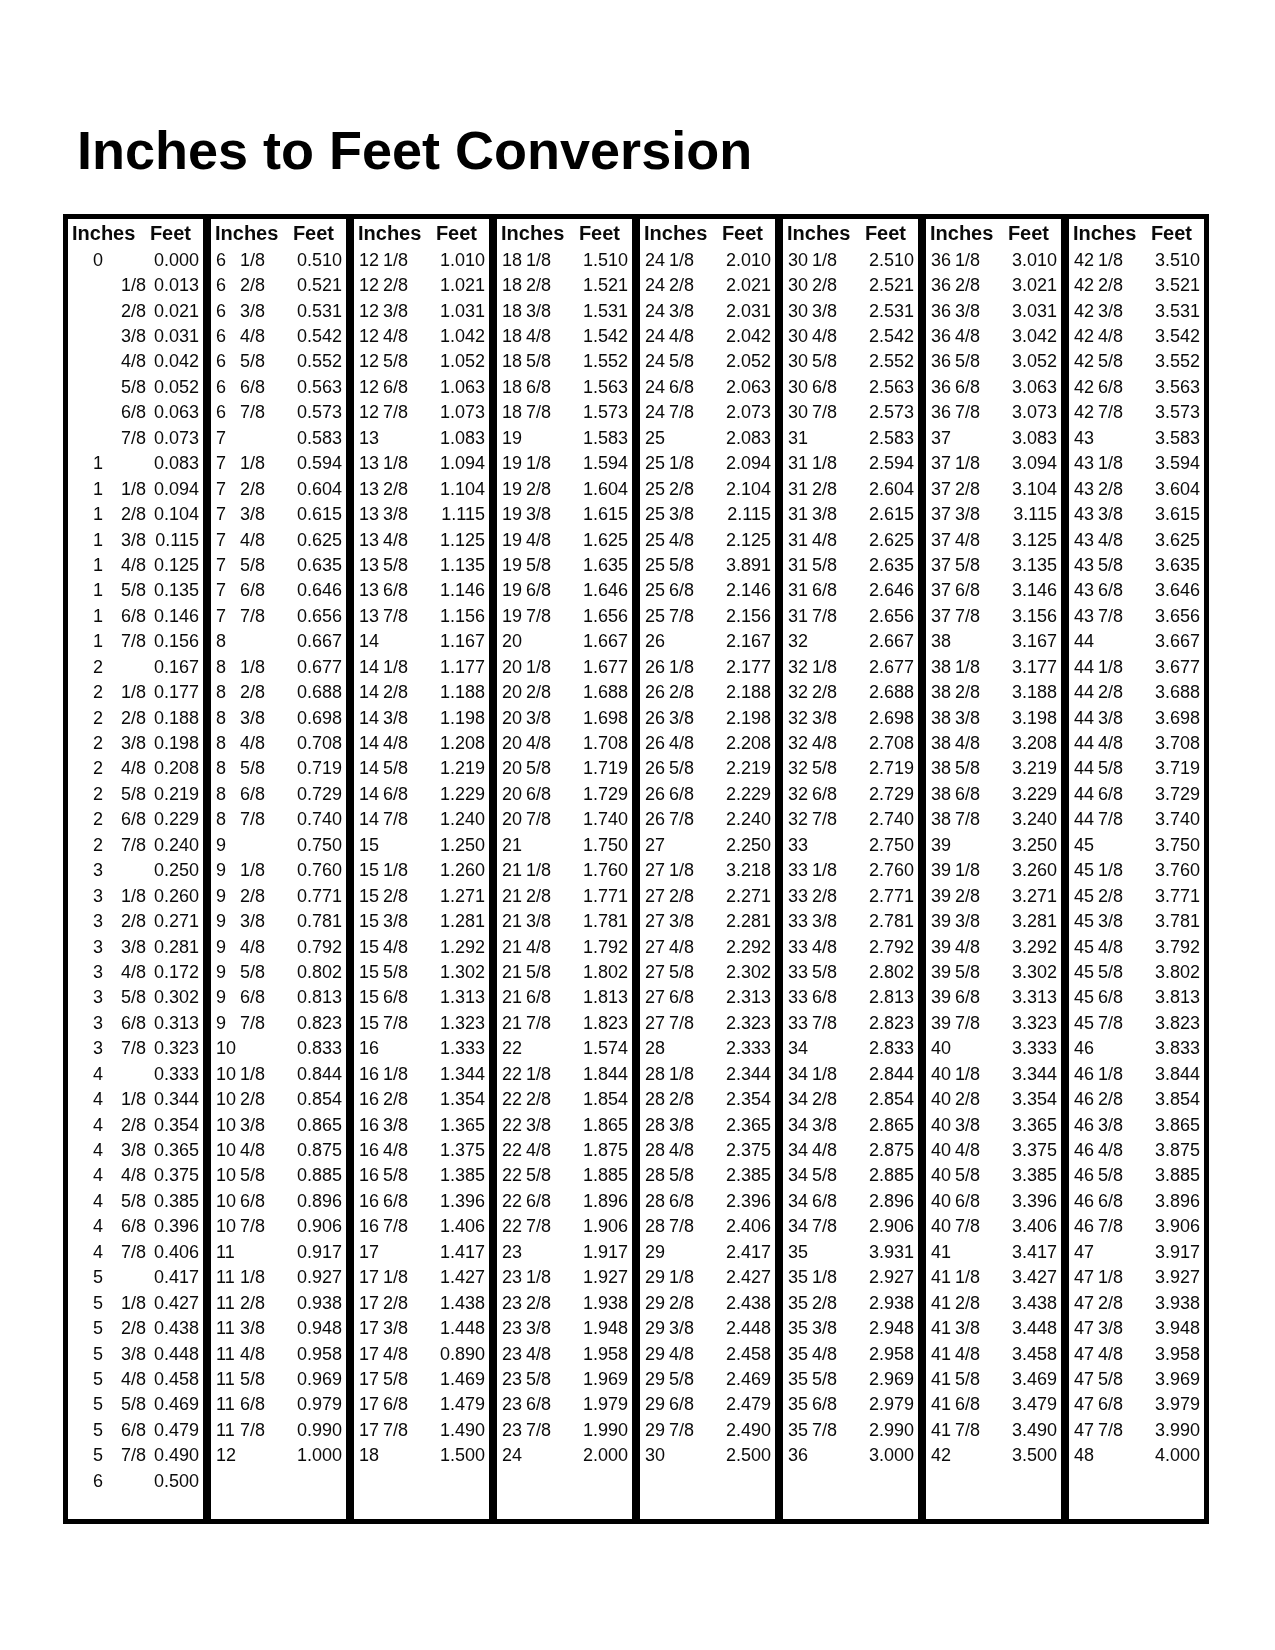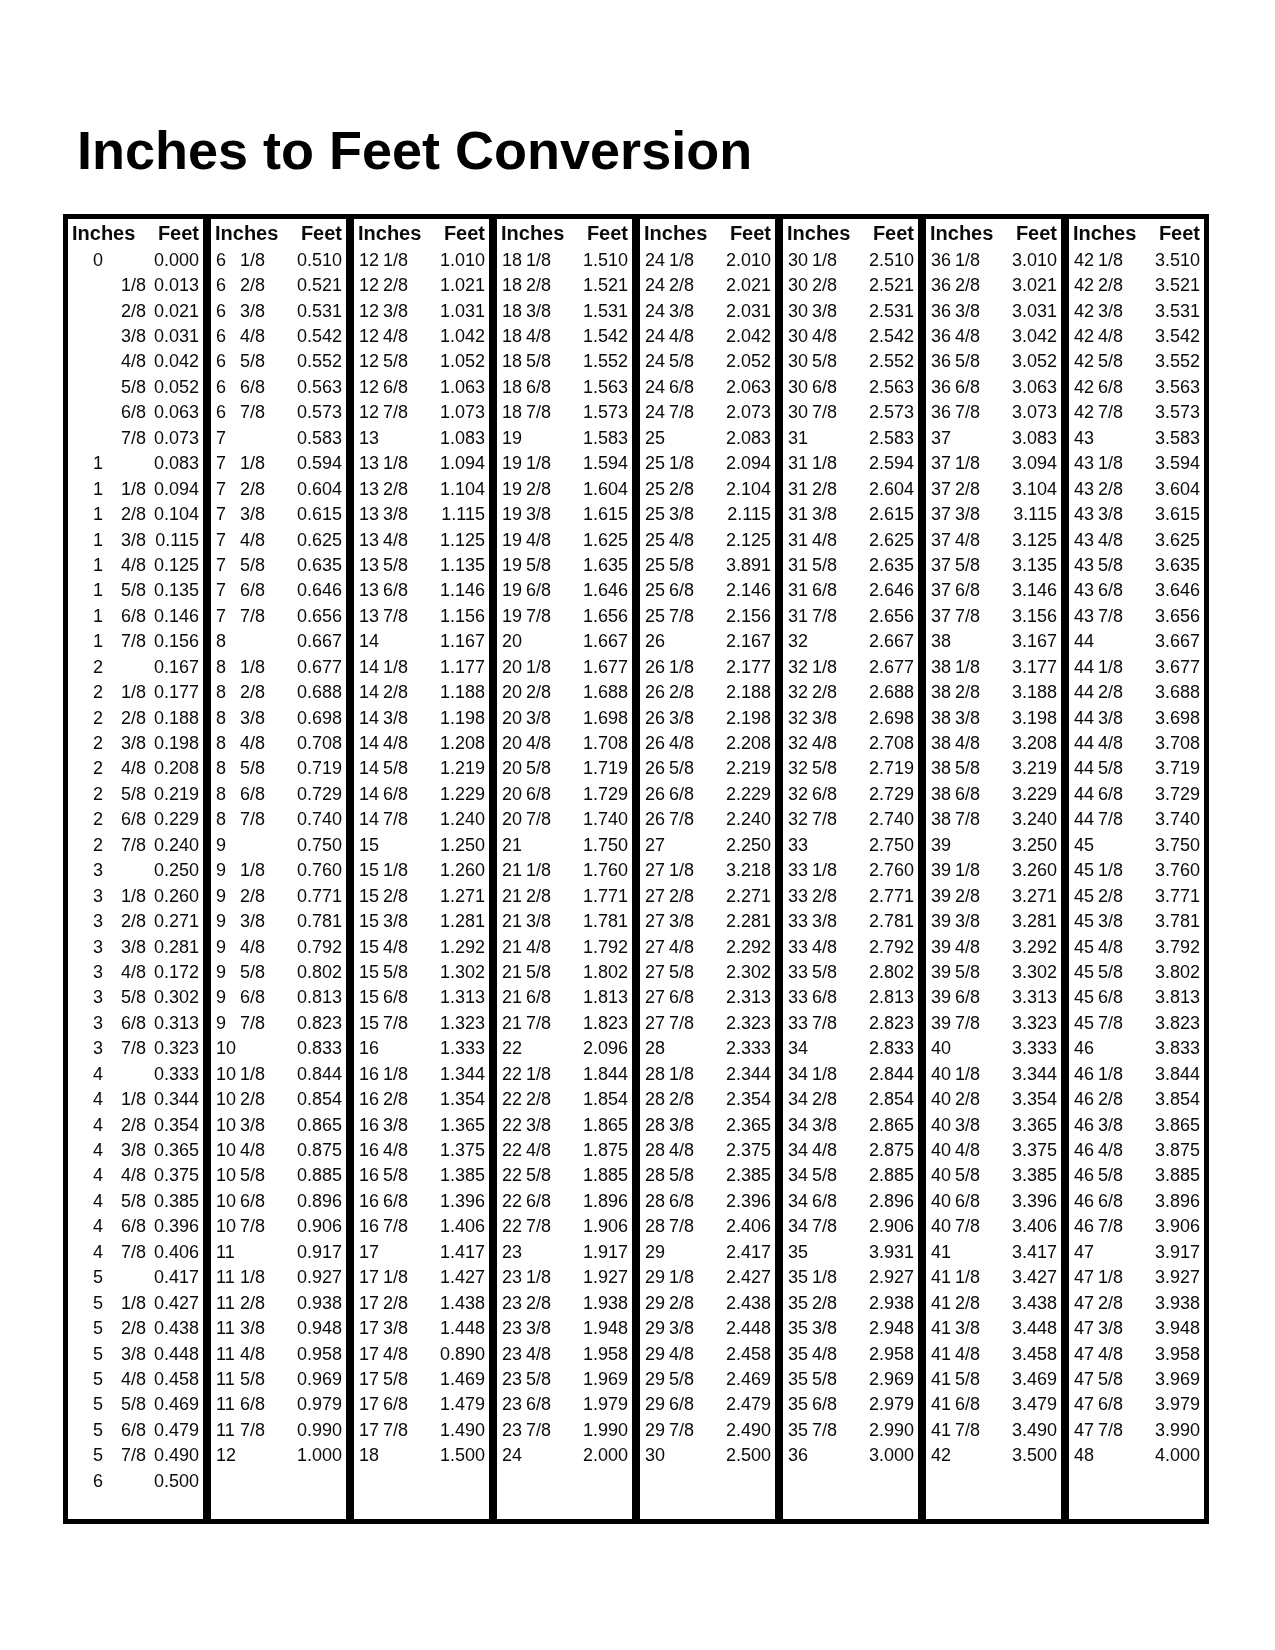--- a/index.html
+++ b/index.html
@@ -22,21 +22,21 @@
     width:143px; flex:0 0 143px;
     border:4px solid #000;
     background:#fff;
     overflow:hidden;
   }
   .ghead {
     display:flex; align-items:center; height:28px;
     font-size:20px; font-weight:bold; line-height:1;
   }
   .h-in { padding-left:4px; }
-  .h-ft { margin-left:auto; padding-right:4px; }
+  .h-ft { margin-left:auto; padding-right:12px; }
   .row {
     display:flex; align-items:center; height:25.45px;
     font-size:18px; line-height:1; white-space:nowrap;
   }
   .c-int  { width:29px; padding-left:5px; text-align:left; }
   .c-frac { width:25px; text-align:right; }
   .c-feet { flex:1; text-align:right; padding-right:4px; }
   .group:first-child .c-int  { width:53px; padding-left:25px; }
   .group:first-child .c-frac { width:25px; }
 </style>
@@ -945,21 +945,21 @@
         <span class="c-feet">1.813</span>
       </div>
       <div class="row">
         <span class="c-int">21</span>
         <span class="c-frac">7/8</span>
         <span class="c-feet">1.823</span>
       </div>
       <div class="row">
         <span class="c-int">22</span>
         <span class="c-frac"></span>
-        <span class="c-feet">2.096</span>
+        <span class="c-feet">1.574</span>
       </div>
       <div class="row">
         <span class="c-int">22</span>
         <span class="c-frac">1/8</span>
         <span class="c-feet">1.844</span>
       </div>
       <div class="row">
         <span class="c-int">22</span>
         <span class="c-frac">2/8</span>
         <span class="c-feet">1.854</span>

